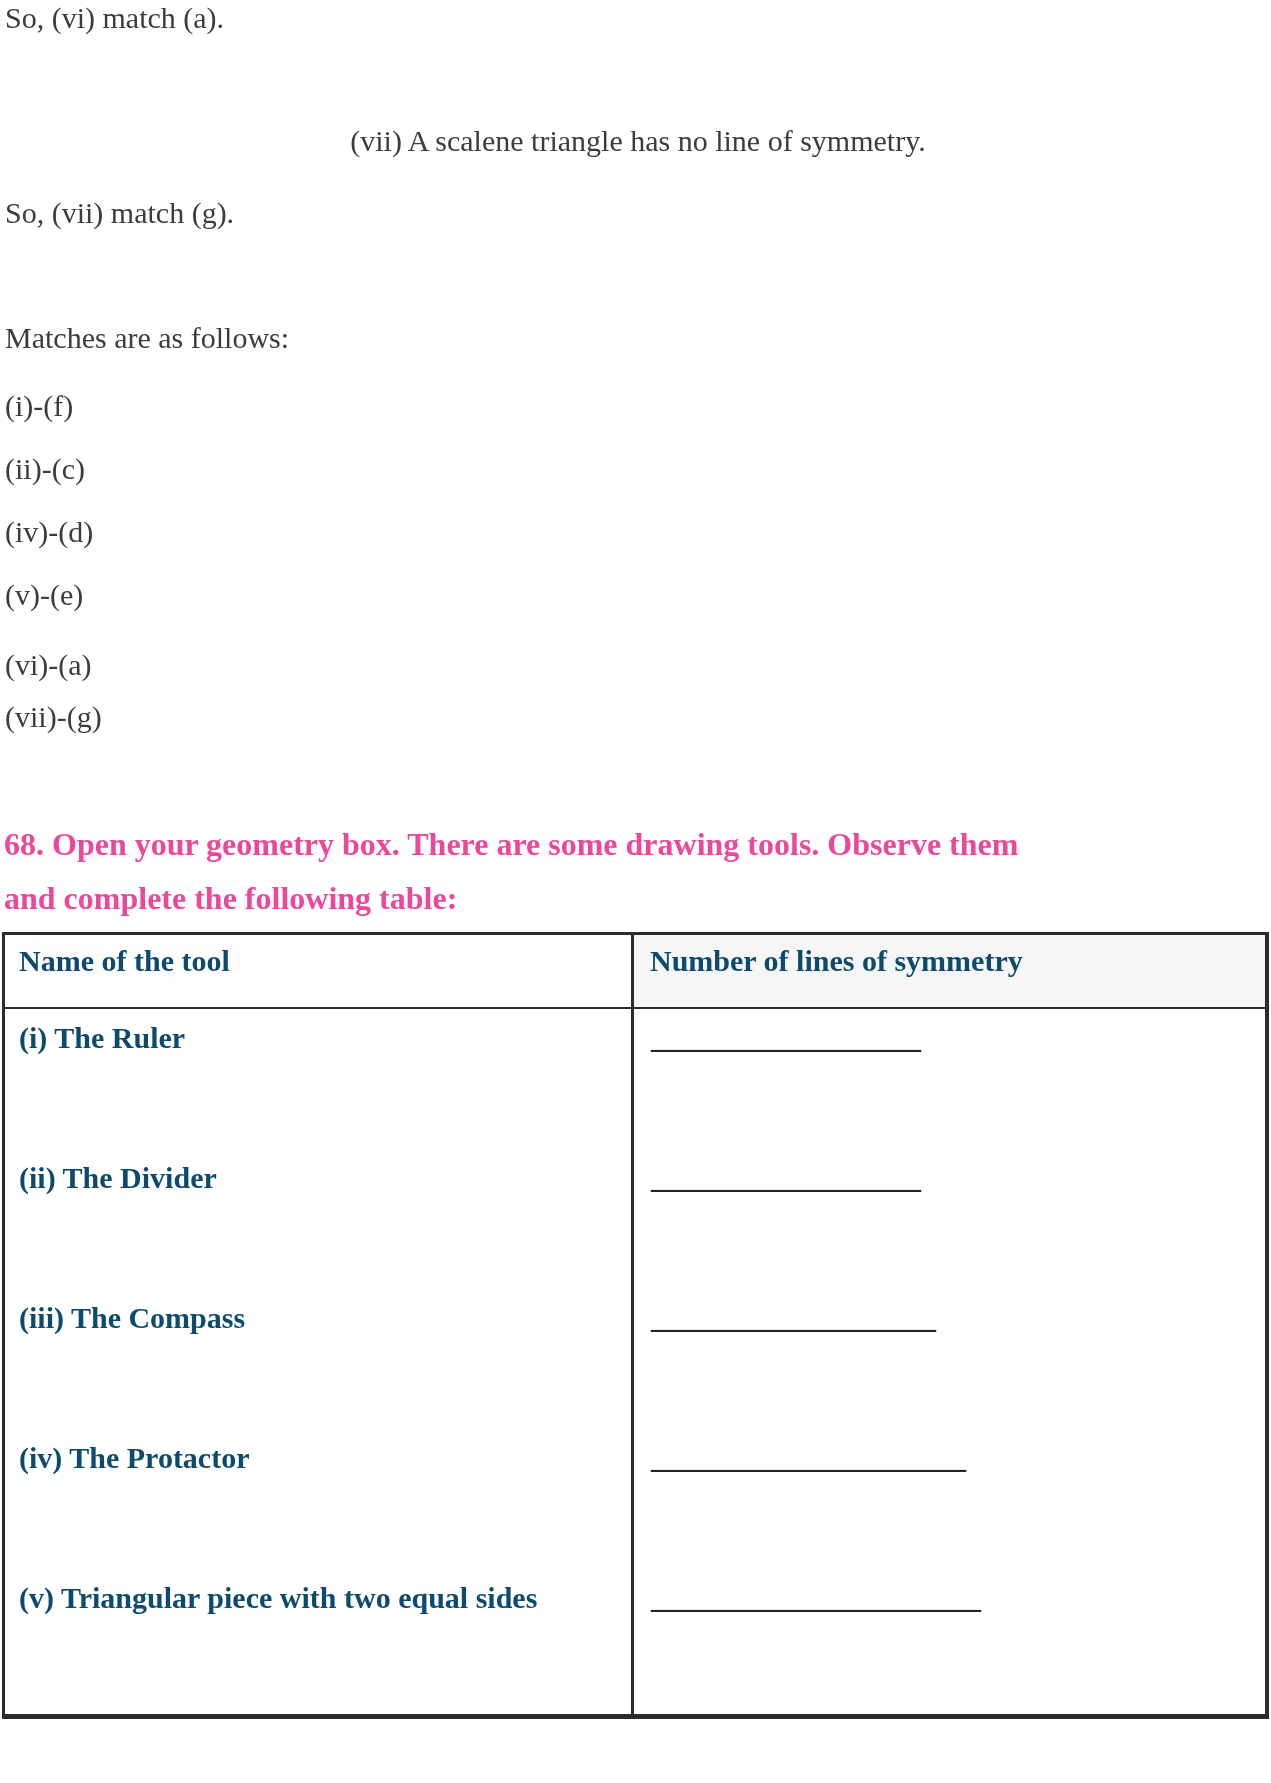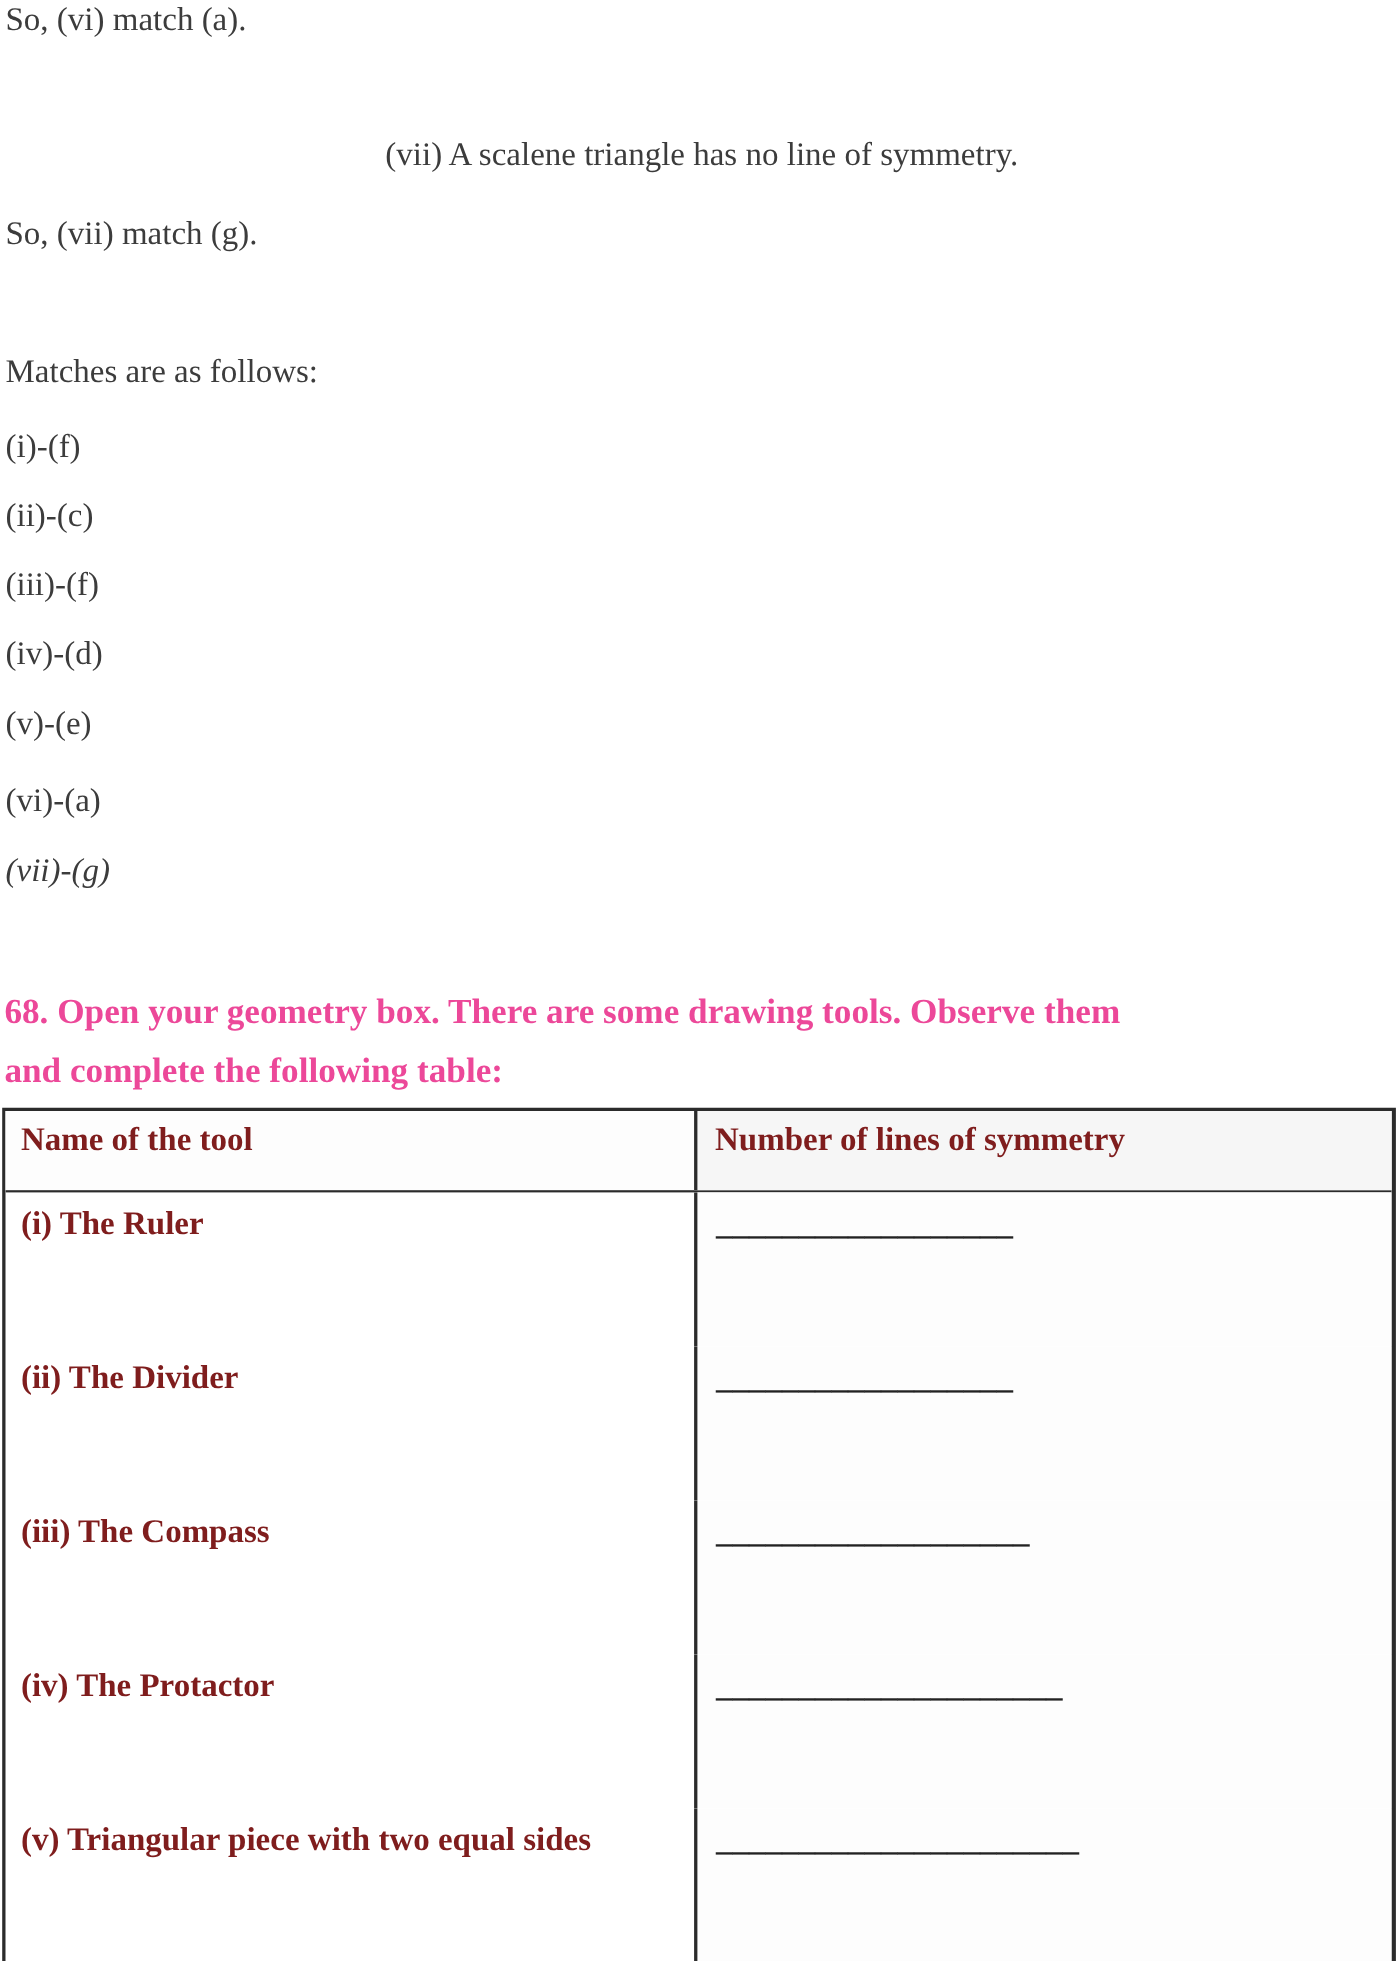--- a/index.html
+++ b/index.html
@@ -27,21 +27,21 @@
     line-height: 32px;
     color: #3c3c3c;
     font-weight: 400;
   }
   .p2 { margin-top: 91px; text-align: center; }
   .p3 { margin-top: 40px; }
   .p4 { margin-top: 93px; }
   .match-item { margin-top: 31px; }
   .match-first { margin-top: 36px; }
   .match-sixth { margin-top: 38px; }
-  .match-seventh { margin-top: 32px; font-style: italic; }
+  .match-seventh { margin-top: 20px; }
   .question {
     margin: 84px 0 0 4px;
     font-size: 32px;
     line-height: 54px;
     font-weight: 700;
     color: #ec4899;
   }
   .question .q-line { display: block; }
   .sym-table {
     margin: 7px 2px 0 2px;
@@ -73,21 +73,21 @@
     box-sizing: border-box;
     border-left: 3px solid #2b2b2b;
     padding: 6px 8px 0 17px;
     background: #fdfdfd;
   }
   .t-head .cell-right { background: #f6f6f6; padding-left: 16px; }
   .th-text, .td-label {
     font-size: 30px;
     line-height: 46px;
     font-weight: 700;
-    color: #7f1d1d;
+    color: #0c4a6e;
   }
   .t-head .th-text { line-height: 40px; padding-top: 2px; }
   .blank-line {
     font-size: 30px;
     line-height: 46px;
     font-weight: 700;
     color: #222222;
     letter-spacing: 0;
     white-space: nowrap;
   }
@@ -100,21 +100,20 @@
   <p class="body-text p1">So, (vi) match (a).</p>
 
   <p class="body-text p2">(vii) A scalene triangle has no line of symmetry.</p>
 
   <p class="body-text p3">So, (vii) match (g).</p>
 
   <p class="body-text p4">Matches are as follows:</p>
 
   <p class="body-text match-item match-first">(i)-(f)</p>
   <p class="body-text match-item">(ii)-(c)</p>
-  <p class="body-text match-item">(iii)-(f)</p>
   <p class="body-text match-item">(iv)-(d)</p>
   <p class="body-text match-item">(v)-(e)</p>
   <p class="body-text match-item match-sixth">(vi)-(a)</p>
   <p class="body-text match-item match-seventh">(vii)-(g)</p>
 
   <h2 class="question">
     <span class="q-line">68. Open your geometry box. There are some drawing tools. Observe them</span>
     <span class="q-line">and complete the following table:</span>
   </h2>
 

